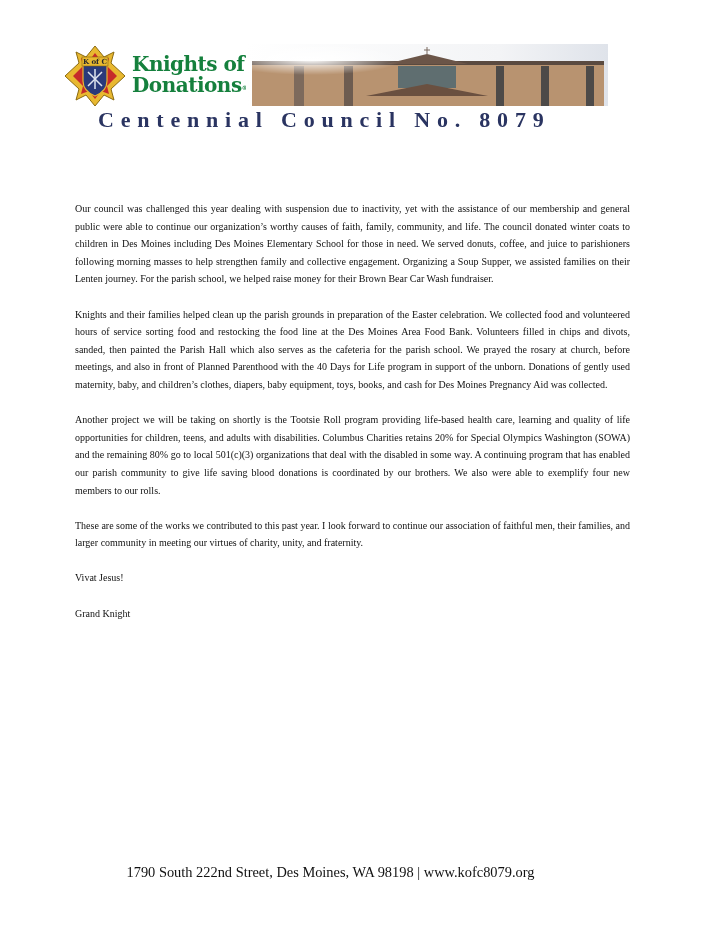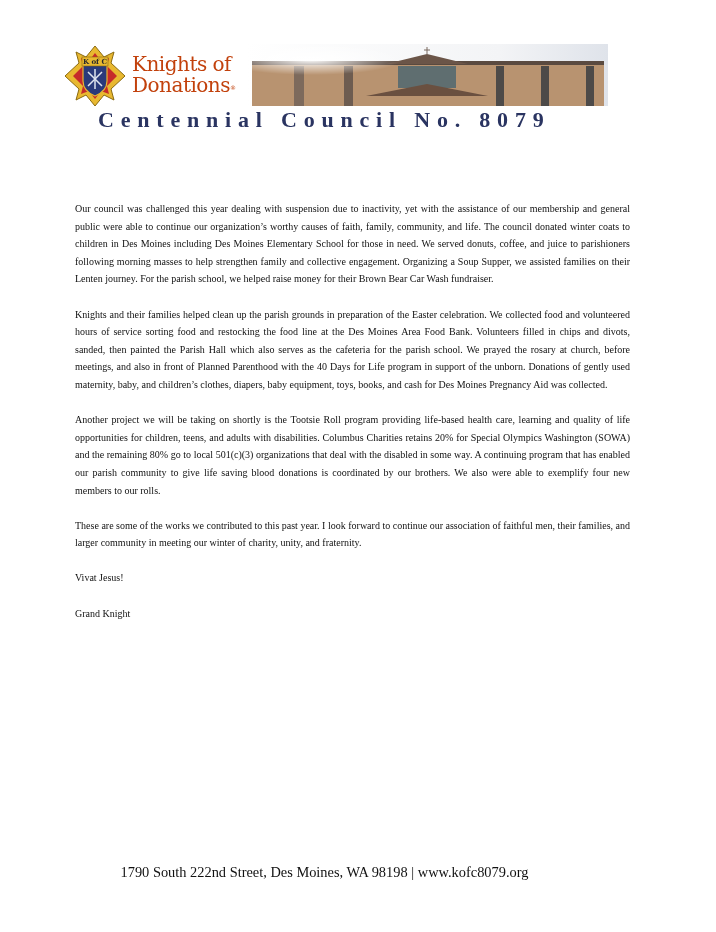--- a/index.html
+++ b/index.html
@@ -3,36 +3,36 @@
 <meta charset="utf-8">
 <style>
   html, body { margin: 0; padding: 0; background: #ffffff; }
   body { width: 716px; height: 932px; position: relative; overflow: hidden;
          font-family: "Liberation Serif", "DejaVu Serif", serif; color: #111; }
   .page { position: absolute; left: 0; top: 0; width: 716px; height: 932px; background: #fff; }
 
   
   .header { position: absolute; left: 62px; top: 40px; width: 548px; height: 100px; }
   .emblem { position: absolute; left: 2px; top: 5px; width: 62px; height: 62px; }
-  .brand { position: absolute; left: 70px; top: 14px; color: #c2410c;
-           font-family: "DejaVu Serif", serif; font-weight: normal; font-size: 20px; line-height: 21px; letter-spacing: -0.5px; }
+  .brand { position: absolute; left: 70px; top: 14px; color: #15803d;
+           font-family: "DejaVu Serif", serif; font-weight: bold; font-size: 20px; line-height: 21px; letter-spacing: -0.5px; }
   .brand sup { font-size: 6px; vertical-align: top; position: relative; top: 2px; }
   .photo { position: absolute; left: 184px; top: 4px; width: 362px; height: 62px; overflow: hidden; }
   .tagline { position: absolute; left: 36px; top: 67px; width: 520px; color: #2a3461;
              font-family: Liberation Serif, serif; font-weight: bold; font-size: 22px; letter-spacing: 6.8px; white-space: nowrap; }
 
   .title { position: absolute; left: 0; top: 161px; width: 716px; text-align: center;
            font-weight: bold; font-size: 18.5px; color: #111; }
 
   .body { position: absolute; left: 75px; top: 200px; width: 555px; font-size: 10px; line-height: 17.6px; }
   .para { text-align: justify; margin: 0 0 17.6px 0; }
   .line { margin: 0; }
   .gap { height: 17.6px; }
 
-  .footer { position: absolute; left: 0; top: 864px; width: 569px; text-align: center; font-size: 14.4px; padding-left: 40px; }
+  .footer { position: absolute; left: 6px; top: 864px; width: 569px; text-align: center; font-size: 14.4px; padding-left: 40px; }
 </style>
 </head>
 <body>
 
 <div class="page">
 
   <div class="header">
     <svg class="emblem" viewBox="0 0 62 62">
 
       <polygon points="31,1 40,12 50,7 47,18 61,31 47,44 50,55 40,50 31,61 22,50 12,55 15,44 1,31 15,18 12,7 22,12" fill="#e8b830" stroke="#8a6a10" stroke-width="1"></polygon>
@@ -76,21 +76,21 @@
       <rect x="0" y="0" width="362" height="62" fill="url(#sun)"></rect>
     </svg>
     <div class="tagline">Centennial Council No. 8079</div>
   </div>
 
 
   <div class="body">
     <p class="para">Our council was challenged this year dealing with suspension due to inactivity, yet with the assistance of our membership and general public were able to continue our organization’s worthy causes of faith, family, community, and life. The council donated winter coats to children in Des Moines including Des Moines Elementary School for those in need. We served donuts, coffee, and juice to parishioners following morning masses to help strengthen family and collective engagement.  Organizing a Soup Supper, we assisted families on their Lenten journey. For the parish school, we helped raise money for their Brown Bear Car Wash fundraiser.</p>
     <p class="para">Knights and their families helped clean up the parish grounds in preparation of the Easter celebration. We collected food and volunteered hours of service sorting food and restocking the food line at the Des Moines Area Food Bank. Volunteers filled in chips and divots, sanded, then painted the Parish Hall which also serves as the cafeteria for the parish school. We prayed the rosary at church, before meetings, and also in front of Planned Parenthood with the 40 Days for Life program in support of the unborn. Donations of gently used maternity, baby, and children’s clothes, diapers, baby equipment, toys, books, and cash for Des Moines Pregnancy Aid was collected.</p>
     <p class="para">Another project we will be taking on shortly is the Tootsie Roll program providing life-based health care, learning and quality of life opportunities for children, teens, and adults with disabilities.  Columbus Charities retains 20% for Special Olympics Washington (SOWA) and the remaining 80% go to local 501(c)(3) organizations that deal with the disabled in some way. A continuing program that has enabled our parish community to give life saving blood donations is coordinated by our brothers. We also were able to exemplify four new members to our rolls.</p>
-    <p class="para">These are some of the works we contributed to this past year. I look forward to continue our association of faithful men, their families, and larger community in meeting our winter of charity, unity, and fraternity.</p>
+    <p class="para">These are some of the works we contributed to this past year. I look forward to continue our association of faithful men, their families, and larger community in meeting our virtues of charity, unity, and fraternity.</p>
     <p class="line">Vivat Jesus!</p>
     <div class="gap"></div>
     <p class="line">Grand Knight</p>
   </div>
 
   <div class="footer">
     <span>1790 South 222nd Street, Des Moines, WA 98198</span>
     <span>|</span>
     <span>www.kofc8079.org</span>
   </div>

